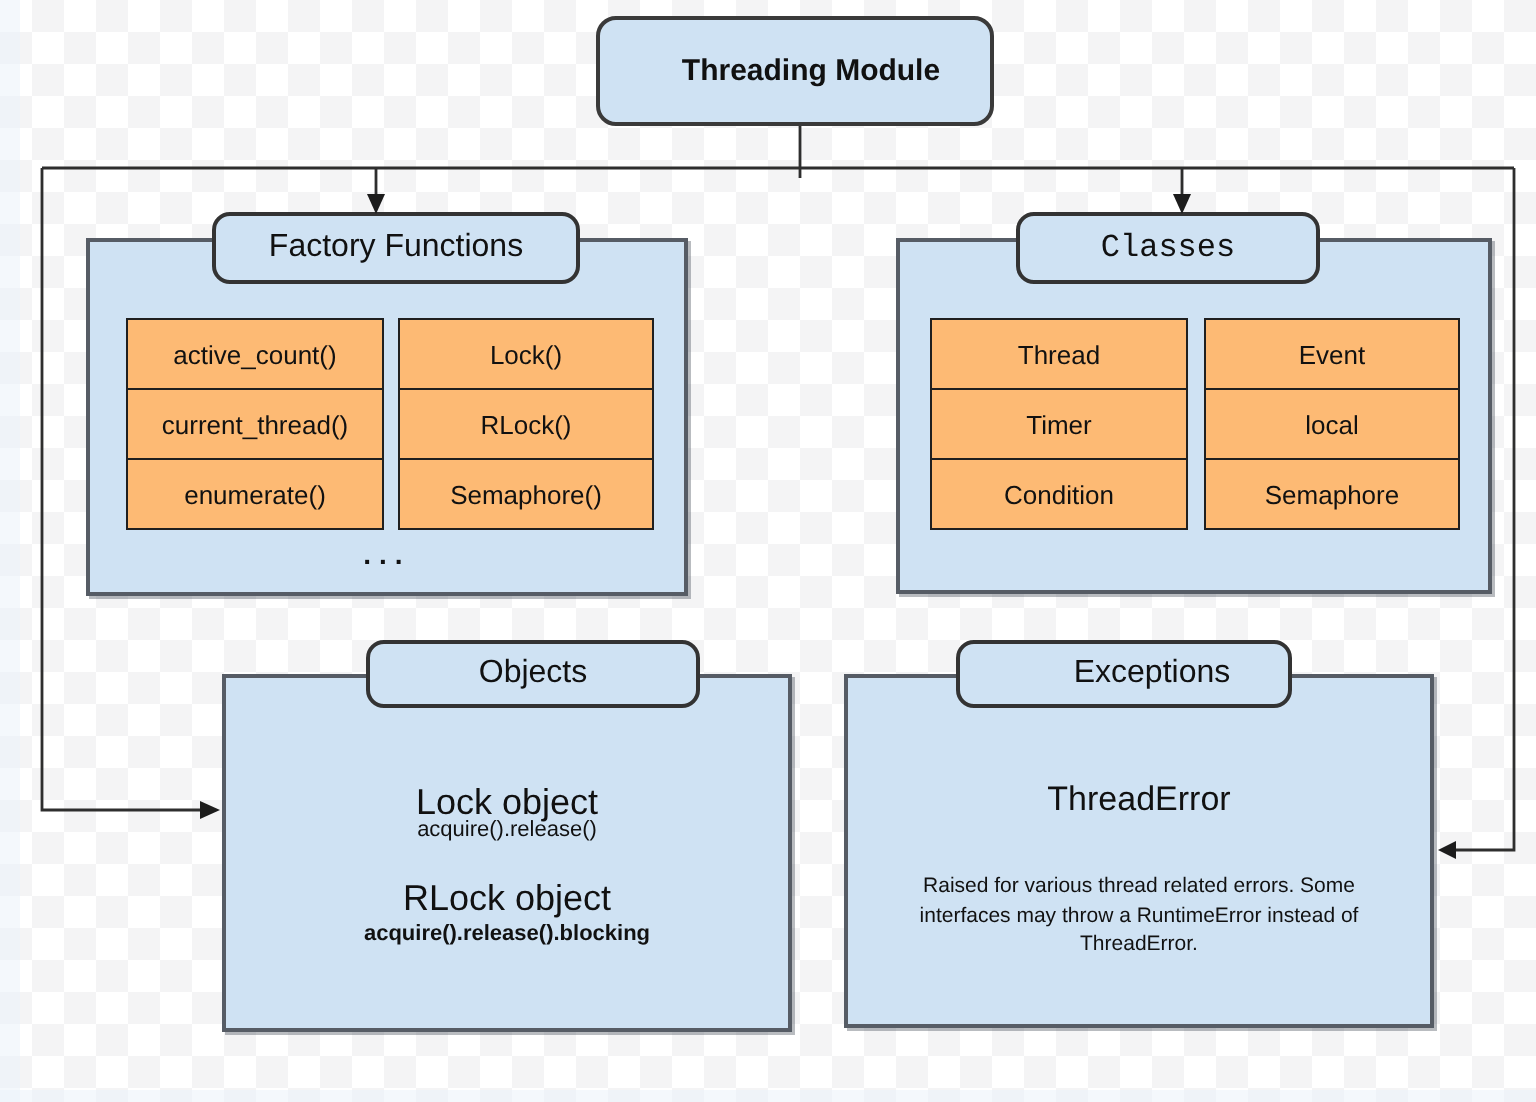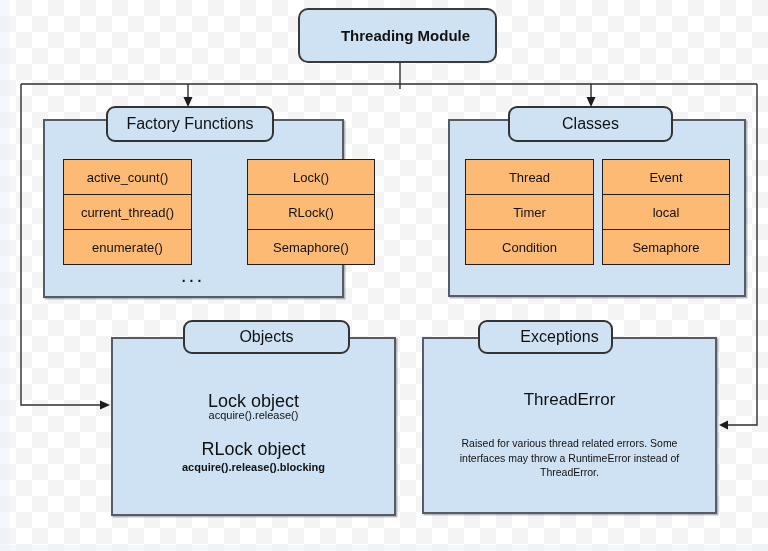--- a/index.html
+++ b/index.html
@@ -63,52 +63,52 @@
   </svg>
 
   <div class="node-root">Threading Module</div>
 
   <div class="container" style="left:43px;top:119px;width:301px;height:179px;">
     <div class="col" style="left:18px;top:38px;width:129px;">
       <div class="cell">active_count()</div>
       <div class="cell">current_thread()</div>
       <div class="cell">enumerate()</div>
     </div>
-    <div class="col" style="left:154px;top:38px;width:128px;margin-left:48px;">
+    <div class="col" style="left:154px;top:38px;width:128px;">
       <div class="cell">Lock()</div>
       <div class="cell">RLock()</div>
       <div class="cell">Semaphore()</div>
     </div>
     <div class="ellipsis">...</div>
   </div>
-  <div class="title" style="left:106px;top:106px;width:168px;height:36px;">Factory Functions</div>
+  <div class="title" style="left:106px;top:106px;width:184px;height:36px;">Factory Functions</div>
 
   <div class="container" style="left:448px;top:119px;width:298px;height:178px;">
     <div class="col" style="left:15px;top:38px;width:129px;">
       <div class="cell">Thread</div>
       <div class="cell">Timer</div>
       <div class="cell">Condition</div>
     </div>
     <div class="col" style="left:152px;top:38px;width:128px;">
       <div class="cell">Event</div>
       <div class="cell">local</div>
       <div class="cell">Semaphore</div>
     </div>
   </div>
-  <div class="title" style="left:508px;top:106px;width:165px;height:36px;">Classes</div>
+  <div class="title" style="left:508px;top:106px;width:152px;height:36px;font-family:Liberation Mono, monospace;">Classes</div>
 
   <div class="container" style="left:111px;top:337px;width:285px;height:179px;">
     <div class="big-heading" style="top:52px;">Lock object</div>
     <div class="detail" style="top:70px;">acquire().release()</div>
     <div class="big-heading" style="top:100px;">RLock object</div>
     <div class="detail" style="top:122px;font-weight:bold;">acquire().release().blocking</div>
   </div>
   <div class="title" style="left:183px;top:320px;width:167px;height:34px;">Objects</div>
 
   <div class="container" style="left:422px;top:337px;width:295px;height:177px;padding-left:24px;">
     <div class="big-heading" style="top:51px;font-size:17px;">ThreadError</div>
     <div class="desc" style="top:97px;">
       <div class="desc-inner">Raised for various thread related errors. Some interfaces may throw a RuntimeError instead of ThreadError.</div>
     </div>
   </div>
-  <div class="title" style="left:478px;top:320px;width:135px;height:34px;padding-left:28px;">Exceptions</div>
+  <div class="title" style="left:478px;top:320px;width:168px;height:34px;padding-left:28px;">Exceptions</div>
 
 </div>
 
 </body></html>

